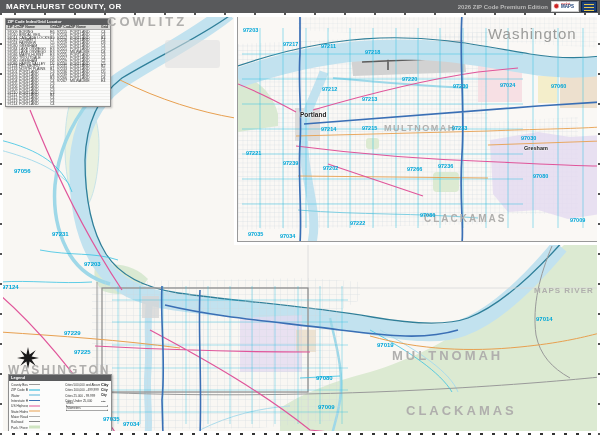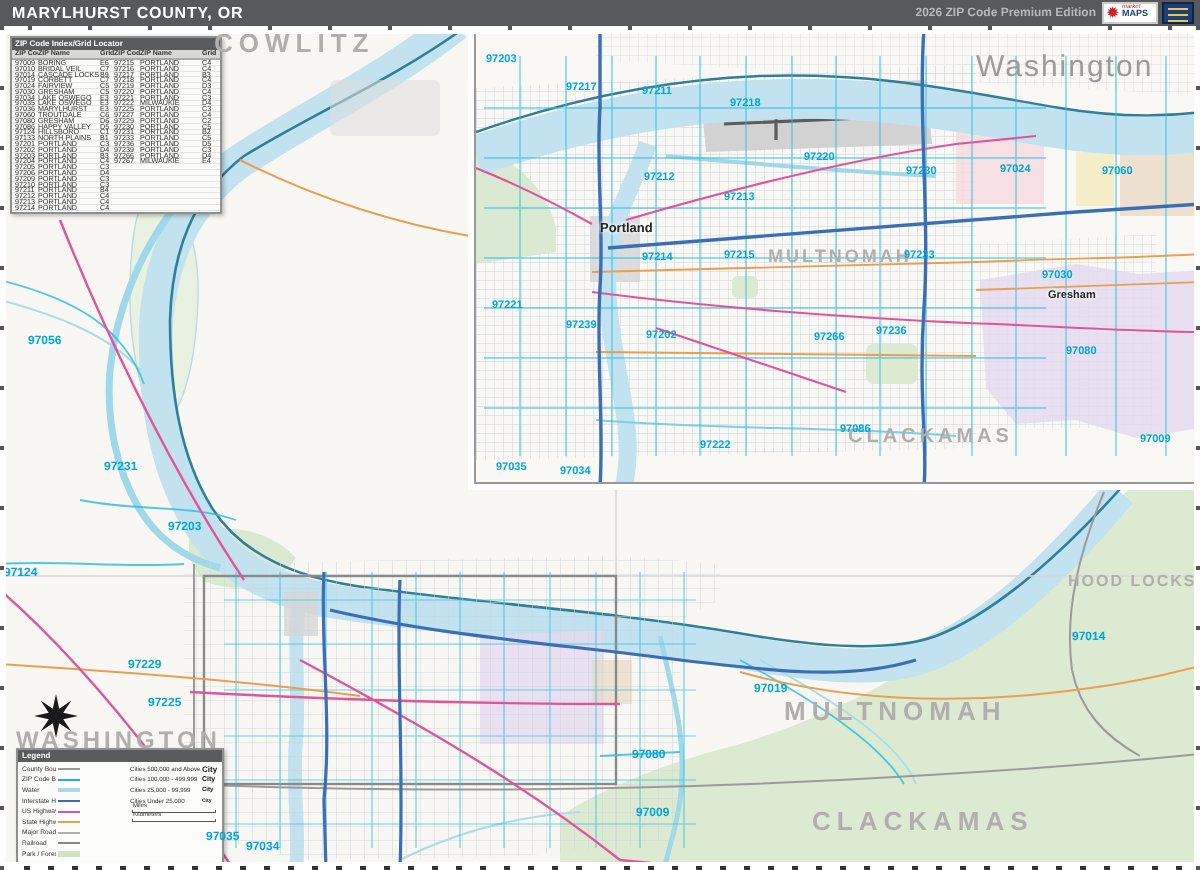--- a/index.html
+++ b/index.html
@@ -171,21 +171,21 @@
         <path fill="none" stroke="#3a6fb5" stroke-width="1.7" d="M62,0 L62,40 C60,70 64,100 62,130 C60,160 64,200 62,229 M224,0 C221,45 227,95 224,140 C221,185 226,210 224,229 M66,110 C140,104 220,98 300,92 L363,88"></path>
       </svg>
     </div>
   </div>
 
   <div id="labels">
       <span class="map-lbl lbl-county" style="left: 107px; top: 15px; font-size: 13px; letter-spacing: 3px; text-align: center;">COWLITZ</span>
       <span class="map-lbl lbl-county" style="left: 8px; top: 364px; font-size: 12px; letter-spacing: 2px;">WASHINGTON</span>
       <span class="map-lbl lbl-county" style="left: 392px; top: 349px; font-size: 13px; letter-spacing: 3px;">MULTNOMAH</span>
       <span class="map-lbl lbl-county" style="left: 406px; top: 404px; font-size: 13px; letter-spacing: 3px;">CLACKAMAS</span>
-      <span class="map-lbl lbl-county" style="left: 534px; top: 287px; font-size: 8px; letter-spacing: 1px;">HOOD LOCKS</span>
+      <span class="map-lbl lbl-county" style="left: 534px; top: 287px; font-size: 8px; letter-spacing: 1px;">MAPS RIVER</span>
       <span class="map-lbl lbl-zip" style="left: 14px; top: 168px;">97056</span>
       <span class="map-lbl lbl-zip" style="left: 52px; top: 231px;">97231</span>
       <span class="map-lbl lbl-zip" style="left: 84px; top: 261px;">97203</span>
       <span class="map-lbl lbl-zip" style="left: 64px; top: 330px;">97229</span>
       <span class="map-lbl lbl-zip" style="left: 74px; top: 349px;">97225</span>
       <span class="map-lbl lbl-zip" style="left: 2px; top: 284px;">97124</span>
       <span class="map-lbl lbl-zip" style="left: 103px; top: 416px;">97035</span>
       <span class="map-lbl lbl-zip" style="left: 123px; top: 421px;">97034</span>
       <span class="map-lbl lbl-zip" style="left: 377px; top: 342px;">97019</span>
       <span class="map-lbl lbl-zip" style="left: 316px; top: 375px;">97080</span>

